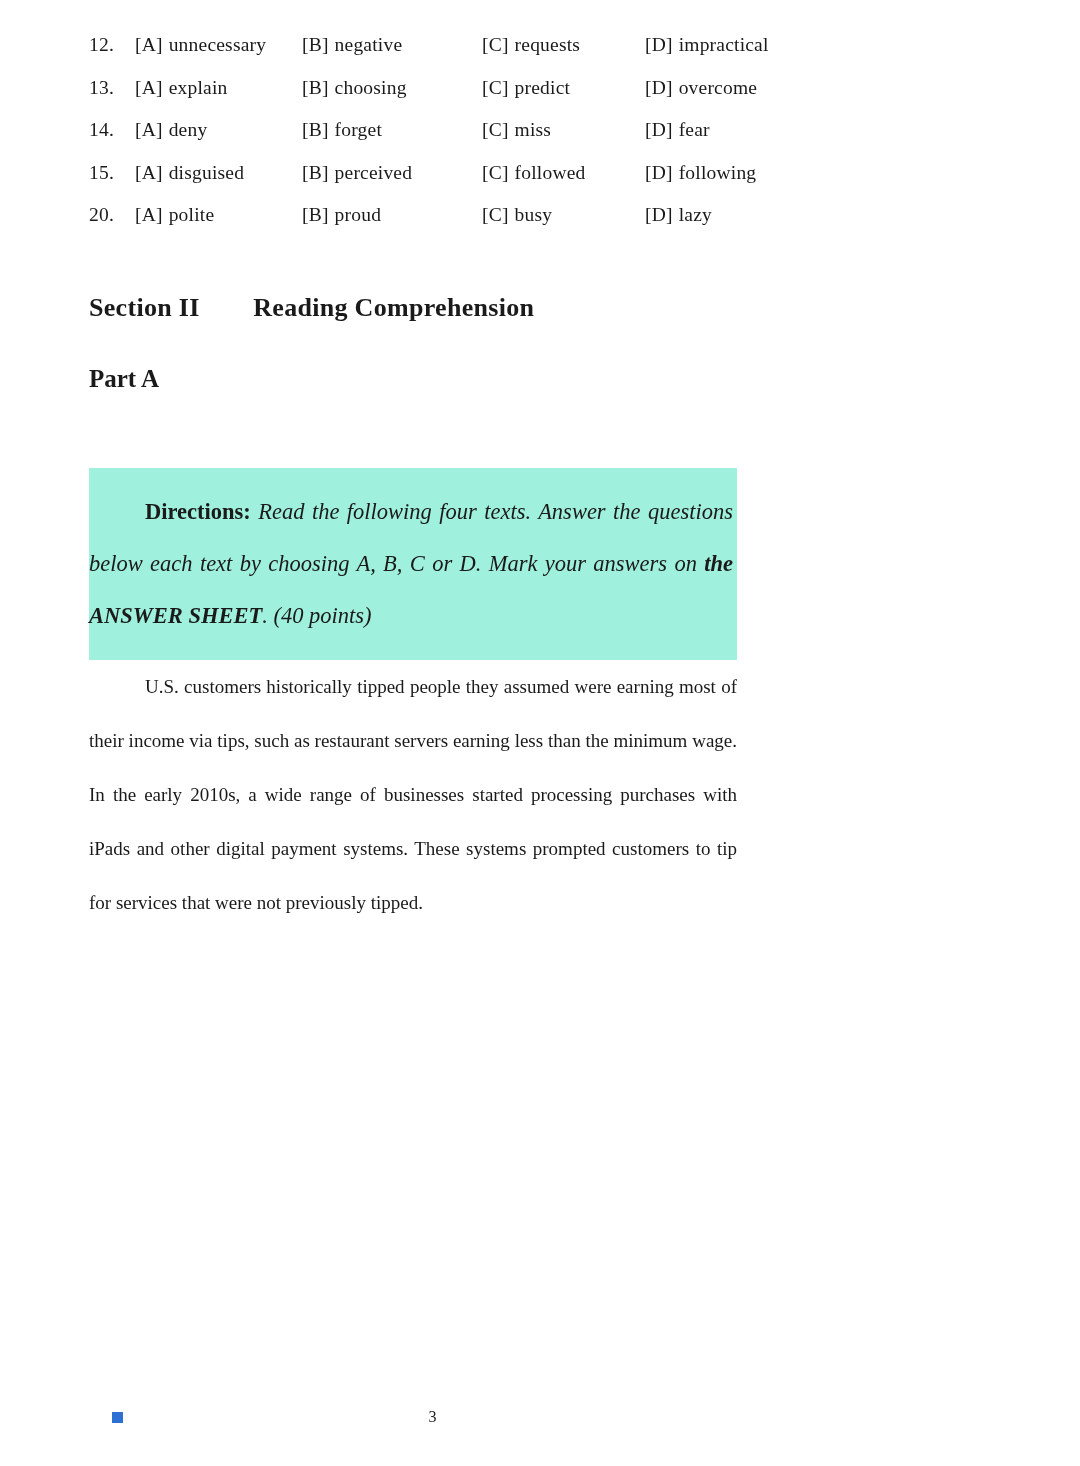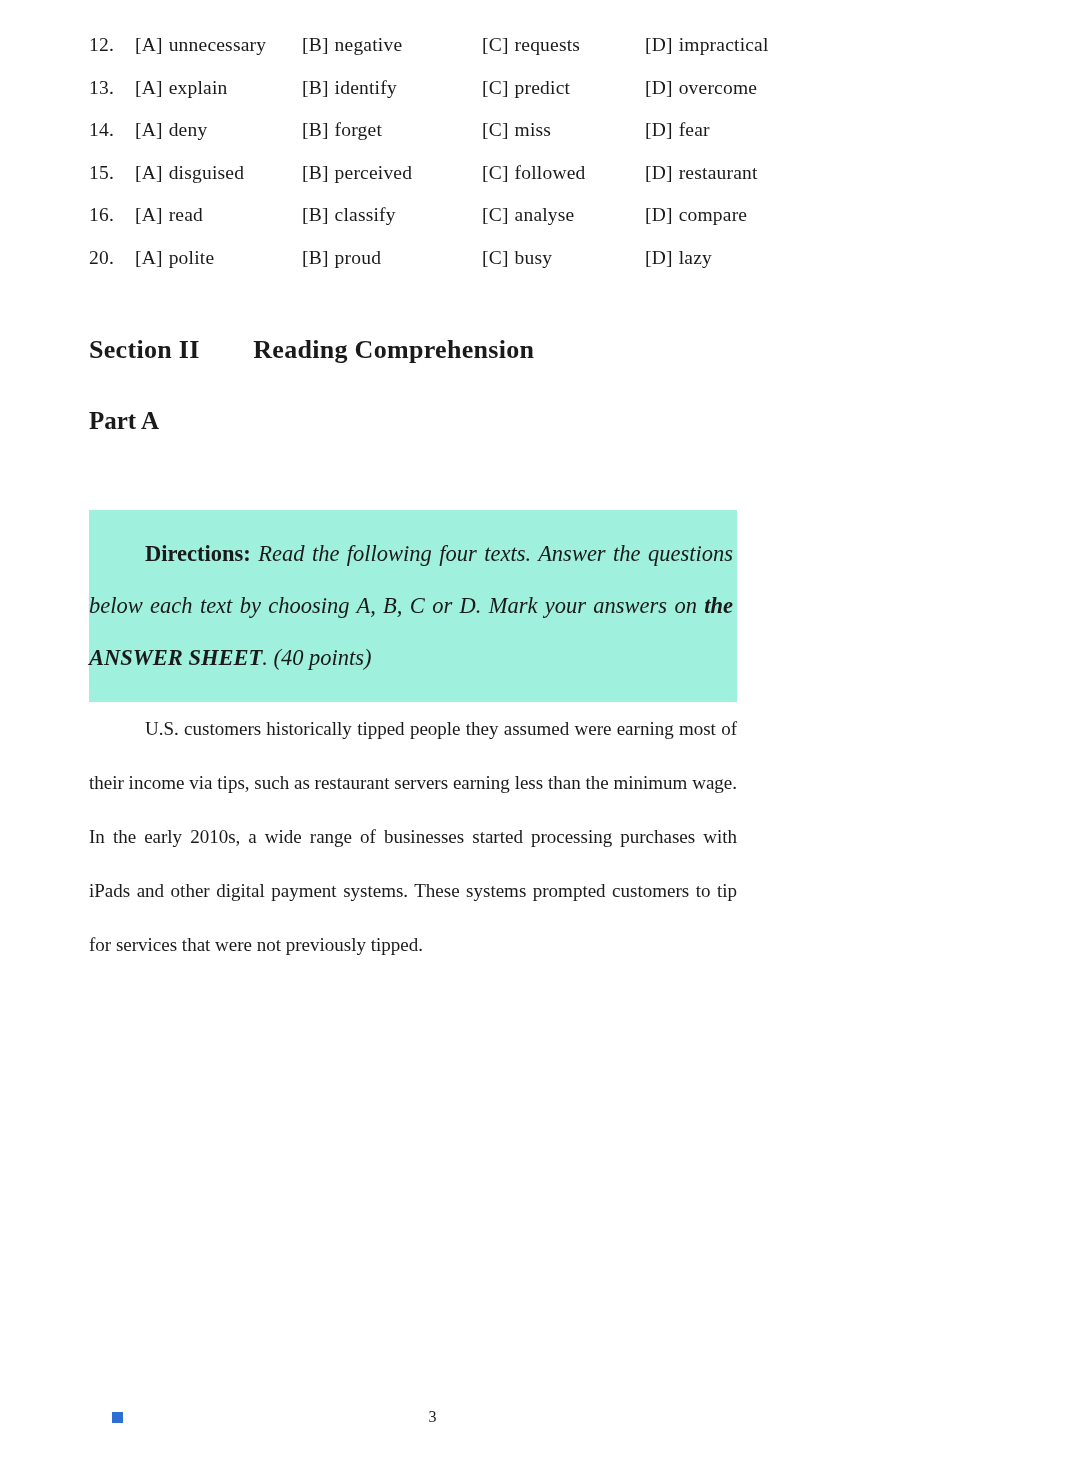--- a/index.html
+++ b/index.html
@@ -144,48 +144,41 @@
       <span class="q-num">12.</span>
       <span class="q-opt c1"><span class="bracket">[A]</span><span>unnecessary</span></span>
       <span class="q-opt c2"><span class="bracket">[B]</span><span>negative</span></span>
       <span class="q-opt c3"><span class="bracket">[C]</span><span>requests</span></span>
       <span class="q-opt c4"><span class="bracket">[D]</span><span>impractical</span></span>
     </div>
 
     <div class="q-row">
       <span class="q-num">13.</span>
       <span class="q-opt c1"><span class="bracket">[A]</span><span>explain</span></span>
-      <span class="q-opt c2"><span class="bracket">[B]</span><span>identify</span></span>
+      <span class="q-opt c2"><span class="bracket">[B]</span><span>choosing</span></span>
       <span class="q-opt c3"><span class="bracket">[C]</span><span>predict</span></span>
       <span class="q-opt c4"><span class="bracket">[D]</span><span>overcome</span></span>
     </div>
 
     <div class="q-row">
       <span class="q-num">14.</span>
       <span class="q-opt c1"><span class="bracket">[A]</span><span>deny</span></span>
       <span class="q-opt c2"><span class="bracket">[B]</span><span>forget</span></span>
       <span class="q-opt c3"><span class="bracket">[C]</span><span>miss</span></span>
       <span class="q-opt c4"><span class="bracket">[D]</span><span>fear</span></span>
     </div>
 
     <div class="q-row">
       <span class="q-num">15.</span>
       <span class="q-opt c1"><span class="bracket">[A]</span><span>disguised</span></span>
       <span class="q-opt c2"><span class="bracket">[B]</span><span>perceived</span></span>
       <span class="q-opt c3"><span class="bracket">[C]</span><span>followed</span></span>
-      <span class="q-opt c4"><span class="bracket">[D]</span><span>restaurant</span></span>
-    </div>
-
-    <div class="q-row">
-      <span class="q-num">16.</span>
-      <span class="q-opt c1"><span class="bracket">[A]</span><span>read</span></span>
-      <span class="q-opt c2"><span class="bracket">[B]</span><span>classify</span></span>
-      <span class="q-opt c3"><span class="bracket">[C]</span><span>analyse</span></span>
-      <span class="q-opt c4"><span class="bracket">[D]</span><span>compare</span></span>
-    </div>
+      <span class="q-opt c4"><span class="bracket">[D]</span><span>following</span></span>
+    </div>
+
 
 
 
 
     <div class="q-row">
       <span class="q-num">20.</span>
       <span class="q-opt c1"><span class="bracket">[A]</span><span>polite</span></span>
       <span class="q-opt c2"><span class="bracket">[B]</span><span>proud</span></span>
       <span class="q-opt c3"><span class="bracket">[C]</span><span>busy</span></span>
       <span class="q-opt c4"><span class="bracket">[D]</span><span>lazy</span></span>

